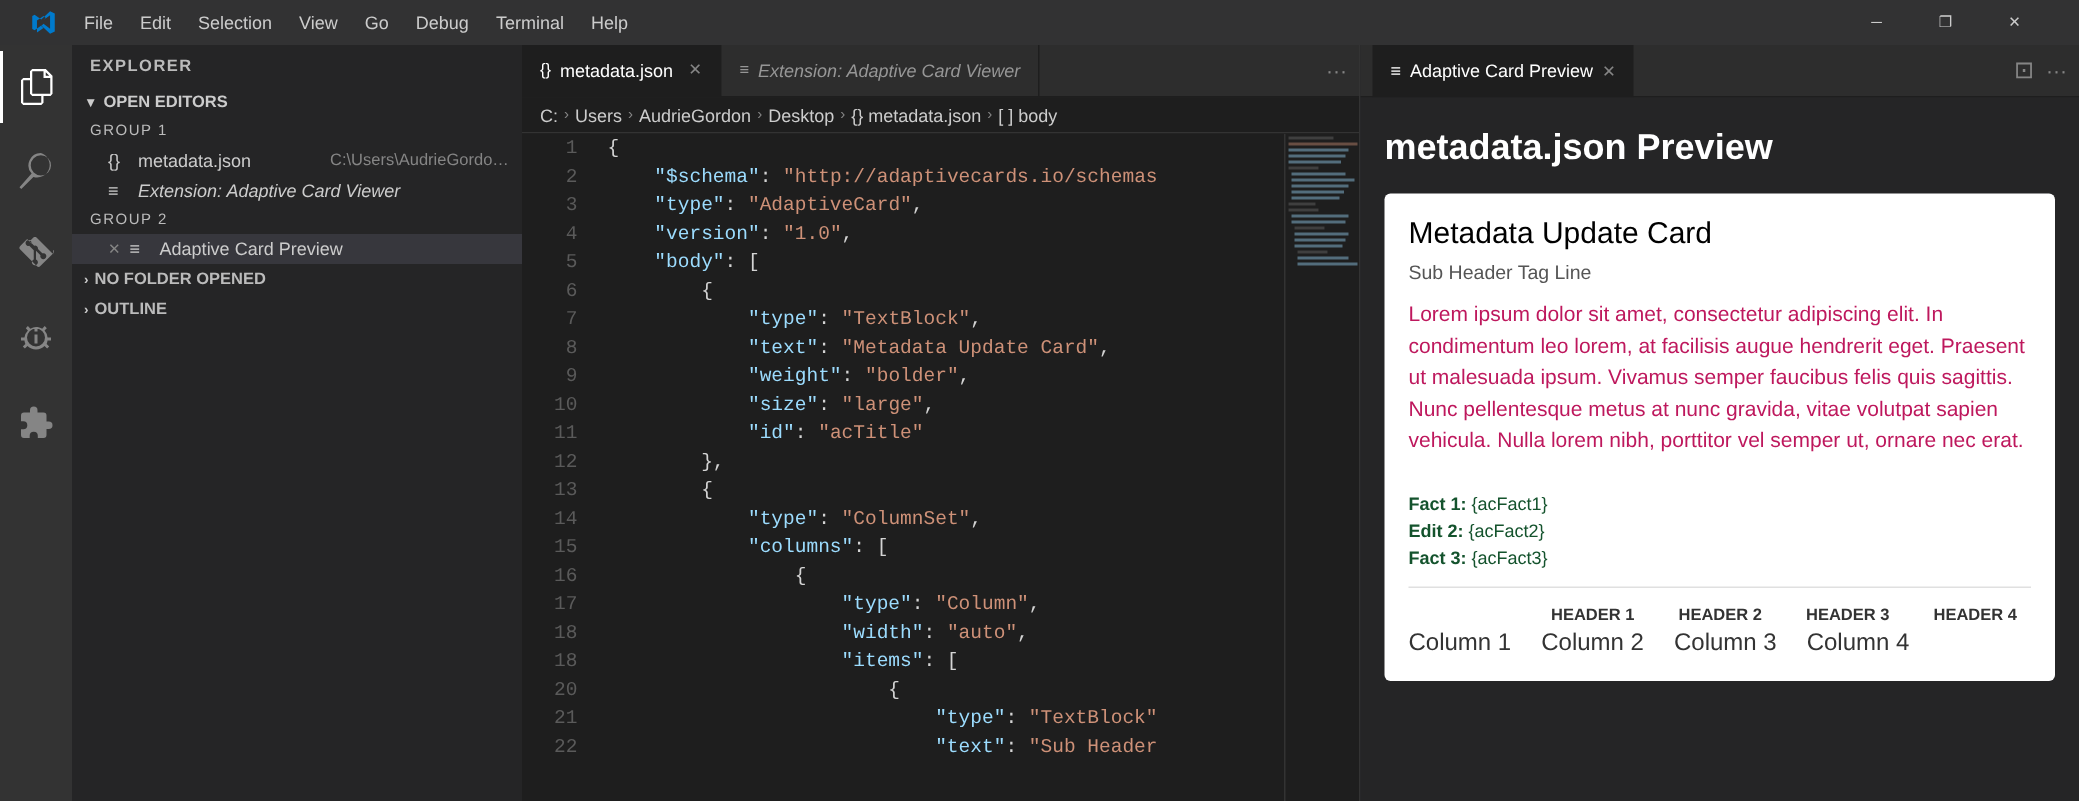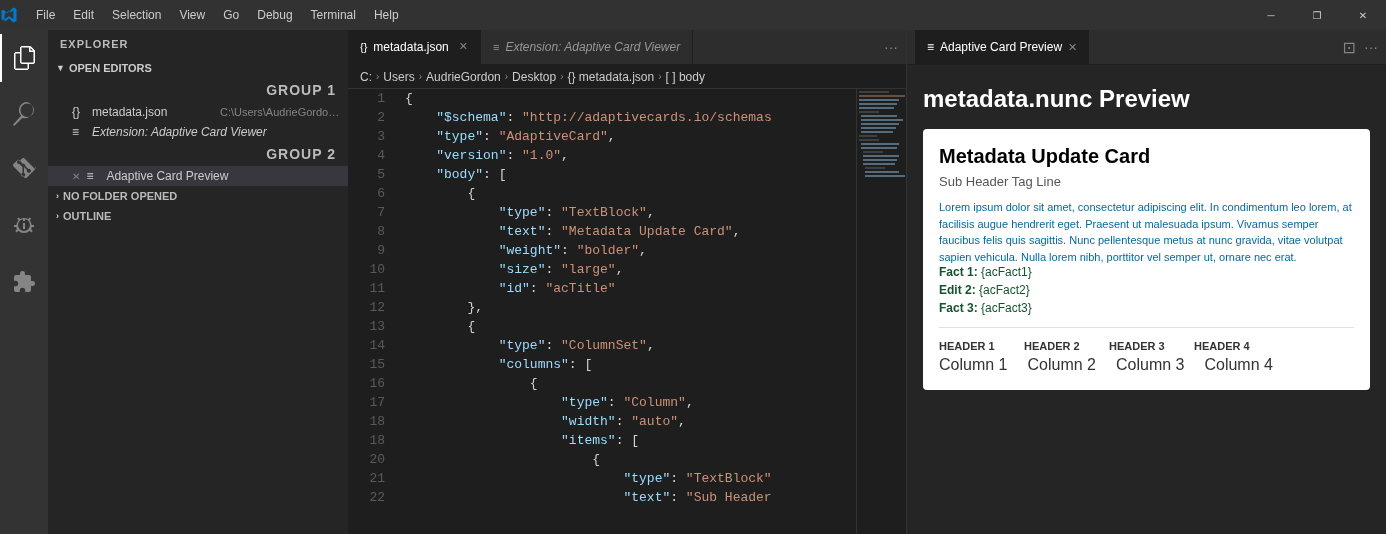--- a/index.html
+++ b/index.html
@@ -13,21 +13,21 @@
       flex-direction: column;
     }
 
     
     .title-bar {
       height: 30px;
       background: #323233;
       display: flex;
       align-items: center;
       justify-content: space-between;
-      padding: 0 0;
+      padding: 0 20px;
       flex-shrink: 0;
     }
     .title-bar-left {
       display: flex;
       align-items: center;
       gap: 10px;
     }
     .title-bar-logo {
       width: 18px;
       height: 18px;
@@ -124,27 +124,26 @@
       font-size: 11px;
       font-weight: 600;
       text-transform: uppercase;
       cursor: pointer;
     }
     .chevron {
       font-size: 9px;
       color: #cccccc;
     }
     .group-label {
-      font-size: 14px;
+      font-size: 10px;
       color: #bbbbbb;
       text-transform: uppercase;
       letter-spacing: 1px;
       padding: 4px 12px;
-      font-weight: 700;
-      text-align: right;
+      font-weight: 400;
     }
     .sidebar-item {
       display: flex;
       align-items: center;
       gap: 6px;
       padding: 3px 8px 3px 24px;
       color: #cccccc;
       font-size: 12px;
       cursor: pointer;
     }
@@ -346,54 +345,55 @@
       margin-bottom: 16px;
     }
     .card-container {
       background: #ffffff;
       border-radius: 4px;
       padding: 16px;
       color: #333333;
     }
     .card-title {
       font-size: 20px;
-      font-weight: 700;
+      font-weight: 400;
       color: #000000;
       margin-bottom: 6px;
     }
     .card-subtitle {
       font-size: 13px;
       color: #555555;
       margin-bottom: 10px;
     }
     .card-body-text {
-      font-size: 11px;
-      color: #0369a1;
+      font-size: 14px;
+      color: #be185d;
       line-height: 1.5;
-      margin-bottom: 0;
+      margin-bottom: 25px;
     }
     .fact-row {
       font-size: 12px;
       color: #14532d;
       margin-bottom: 4px;
     }
     .fact-label { font-weight: 600; }
     .card-divider {
       height: 1px;
       background: #e0e0e0;
       margin: 12px 0;
     }
     .card-table-headers {
       display: flex;
       gap: 20px;
       font-size: 11px;
       font-weight: 700;
       color: #333333;
       text-transform: uppercase;
       margin-bottom: 4px;
+      justify-content: flex-end;
     }
     .card-table-row {
       display: flex;
       gap: 20px;
       font-size: 16px;
       color: #333333;
     }
     .col-cell { min-width: 65px; }
   </style>
 </head>
@@ -607,21 +607,21 @@
         <span class="tab-label">Adaptive Card Preview</span>
         <span class="tab-close">✕</span>
       </div>
       <div class="preview-tab-actions">
         <span style="font-size:16px;">⊡</span>
         <span>···</span>
       </div>
     </div>
 
     <div class="preview-content">
-      <div class="preview-title">metadata.nunc Preview</div>
+      <div class="preview-title">metadata.json Preview</div>
 
       <div class="card-container">
         <div class="card-title">Metadata Update Card</div>
         <div class="card-subtitle">Sub Header Tag Line</div>
         <div class="card-body-text">Lorem ipsum dolor sit amet, consectetur adipiscing elit. In condimentum leo lorem, at facilisis augue hendrerit eget. Praesent ut malesuada ipsum. Vivamus semper faucibus felis quis sagittis. Nunc pellentesque metus at nunc gravida, vitae volutpat sapien vehicula. Nulla lorem nibh, porttitor vel semper ut, ornare nec erat.</div>
 
         <div>
           <div class="fact-row">
             <span class="fact-label">Fact 1:</span>
             <span>  {acFact1}</span>

